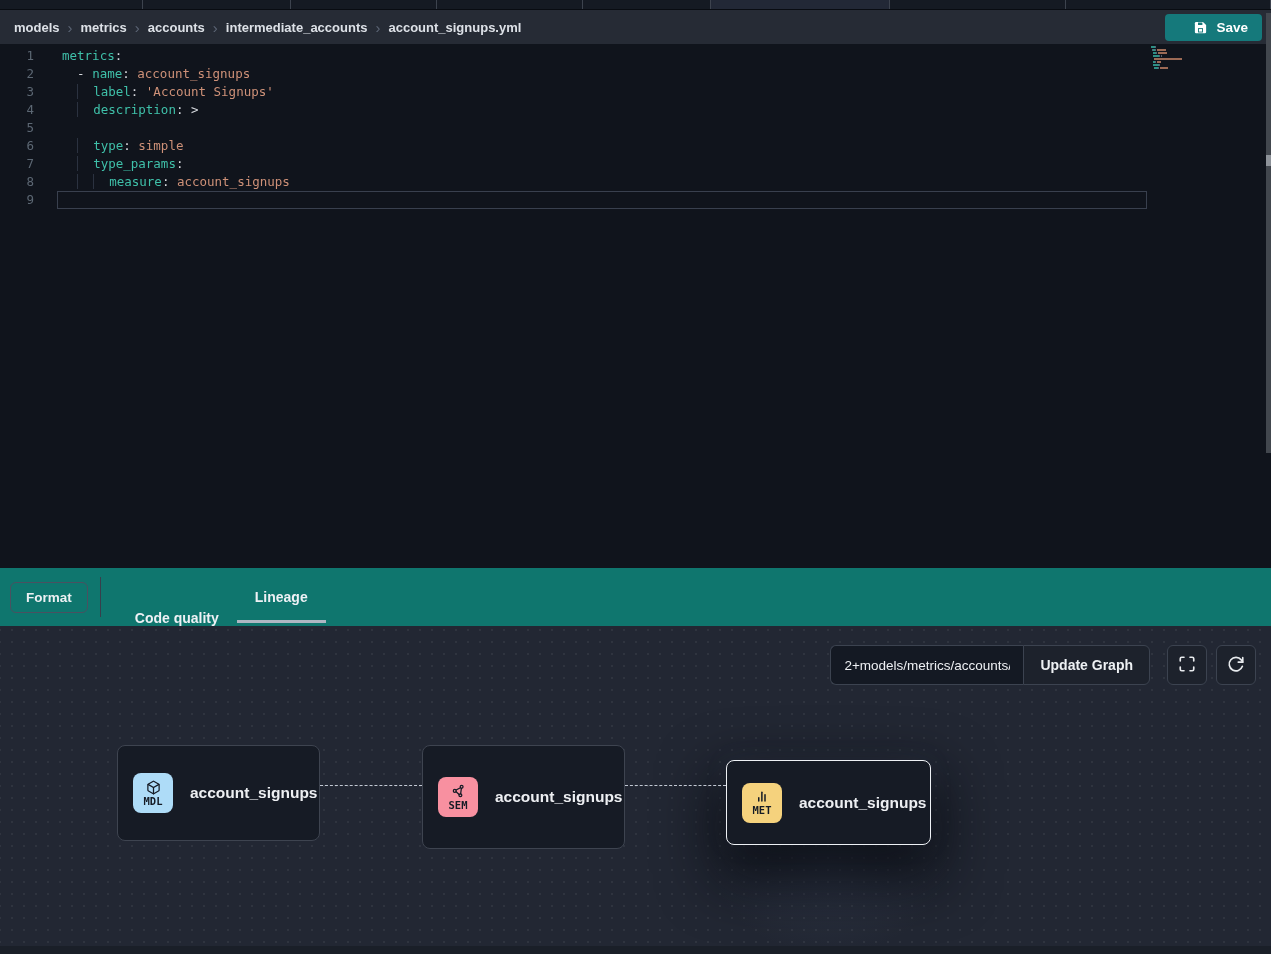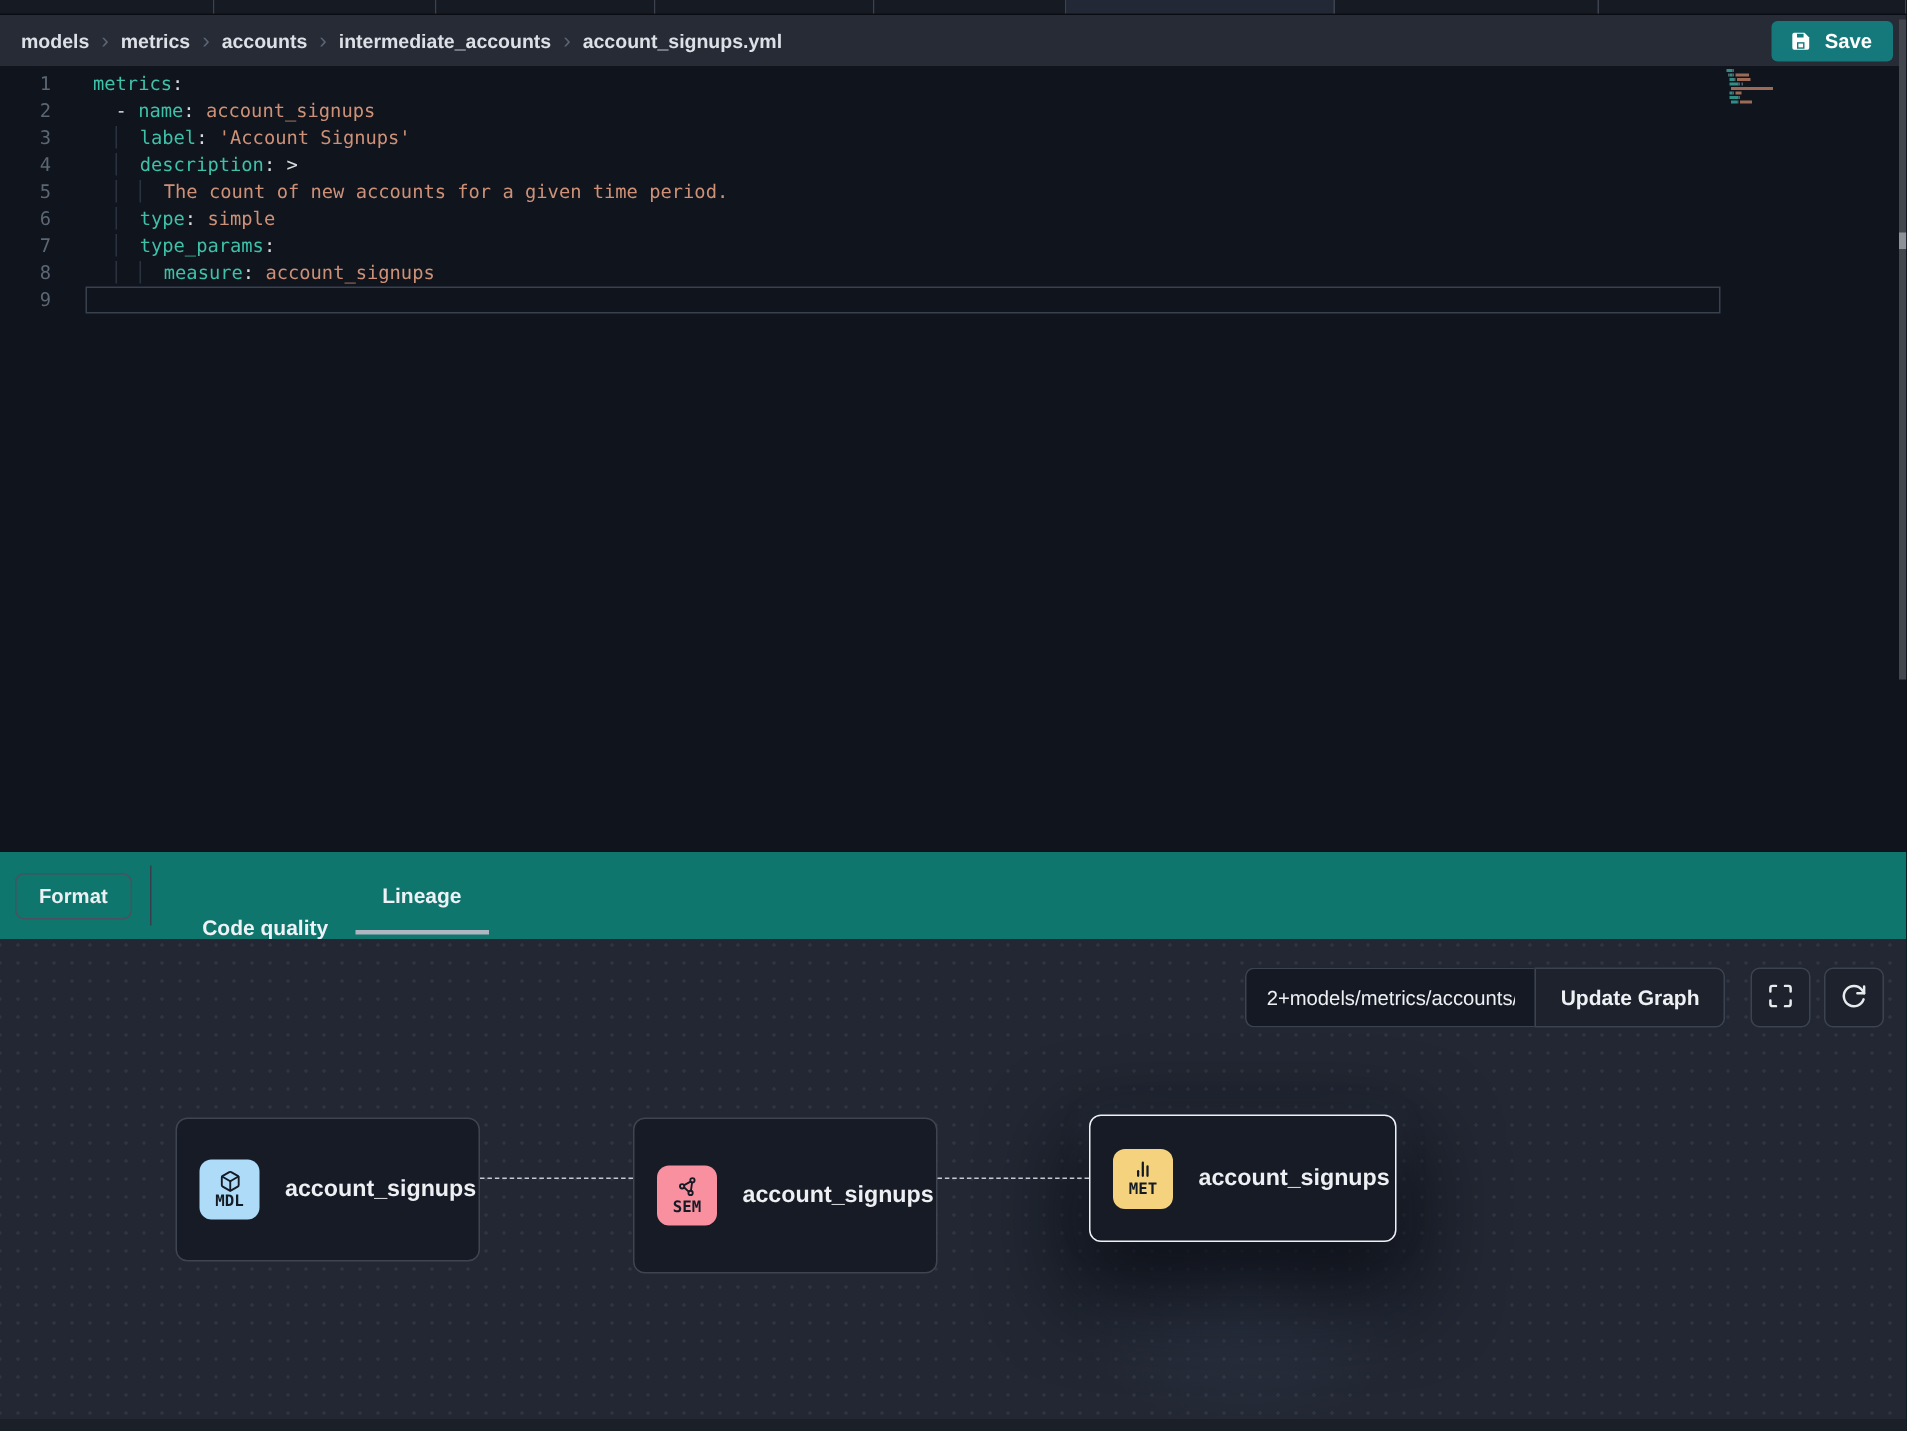--- a/index.html
+++ b/index.html
@@ -11,21 +11,21 @@
   .ttab{height:100%;background:#151a23;border-right:1px solid #3d434e;box-sizing:border-box;}
   .ttab.active{background:#222836;}
 
   
   .crumb-bar{height:34px;background:#262b35;display:flex;align-items:center;
              justify-content:space-between;padding:0 9px 0 14px;}
   .breadcrumb{display:flex;gap:8px;font-size:13px;font-weight:600;color:#dde1e7;}
   .bc-sep{color:#5c6575;font-size:15px;font-weight:400;line-height:1;}
   .bc-item{cursor:default;}
   .save-btn{display:flex;align-items:center;gap:8px;background:#15797b;color:#fff;
-            border:none;border-radius:4px;padding:6px 14px 6px 12px;font-size:13.5px;
+            border:none;border-radius:4px;padding:6px 14px 6px 28px;font-size:13.5px;
             font-weight:700;font-family:inherit;cursor:pointer;}
   .save-btn svg{display:block;}
 
   
   .editor{position:relative;height:524px;background:#10141c;padding-top:3px;box-sizing:border-box;
           font-family:"DejaVu Sans Mono",monospace;font-size:12.5px;line-height:18px;}
   .line{display:flex;height:18px;position:relative;}
   .lnum{width:34px;text-align:right;color:#5c6773;flex:none;user-select:none;}
   .lcode{white-space:pre;padding-left:28px;}
   .tk-k{color:#3fc0a9;}
@@ -145,21 +145,20 @@
         <div class="line">
           <span class="lnum">3</span>
           <span class="lcode"><span class="tk-t">  </span><span class="tk-g">  </span><span class="tk-k">label</span><span class="tk-p">:</span><span class="tk-t"> </span><span class="tk-v">'Account Signups'</span></span>
         </div>
         <div class="line">
           <span class="lnum">4</span>
           <span class="lcode"><span class="tk-t">  </span><span class="tk-g">  </span><span class="tk-k">description</span><span class="tk-p">:</span><span class="tk-t"> </span><span class="tk-p">&gt;</span></span>
         </div>
         <div class="line">
           <span class="lnum">5</span>
-          <span class="lcode"><span class="tk-t">  </span><span class="tk-g">  </span><span class="tk-g">  </span><span class="tk-v">The count of new accounts for a given time period.</span></span>
         </div>
         <div class="line">
           <span class="lnum">6</span>
           <span class="lcode"><span class="tk-t">  </span><span class="tk-g">  </span><span class="tk-k">type</span><span class="tk-p">:</span><span class="tk-t"> </span><span class="tk-v">simple</span></span>
         </div>
         <div class="line">
           <span class="lnum">7</span>
           <span class="lcode"><span class="tk-t">  </span><span class="tk-g">  </span><span class="tk-k">type_params</span><span class="tk-p">:</span></span>
         </div>
         <div class="line">
@@ -295,21 +294,21 @@
                   <line x1="8.2" y1="12.3" x2="13" y2="16.7"></line>
                   <line x1="15" y1="6" x2="8.2" y2="9.7"></line>
                   <line x1="16.6" y1="7" x2="15.4" y2="15.7"></line>
                 </svg>
               </span>
               <span class="badge-label">SEM</span>
             </div>
             <span class="node-label">account_signups</span>
           </div>
           <div class="edge" style="left: 320px; width: 102px; top: 159px;"></div>
-          <div class="node selected" style="left: 726px; top: 117px; width: 205px; height: 85px;">
+          <div class="node selected" style="left: 726px; top: 134px; width: 205px; height: 85px;">
             <div class="badge" style="background: rgb(245, 210, 125);">
               <span>
                 <svg width="15" height="15" viewBox="0 0 24 24" fill="none" stroke="currentColor" stroke-width="2.4" stroke-linecap="round">
                   <line x1="6" y1="19" x2="6" y2="14"></line>
                   <line x1="11" y1="19" x2="11" y2="5"></line>
                   <line x1="16" y1="19" x2="16" y2="9"></line>
                 </svg>
               </span>
               <span class="badge-label">MET</span>
             </div>

